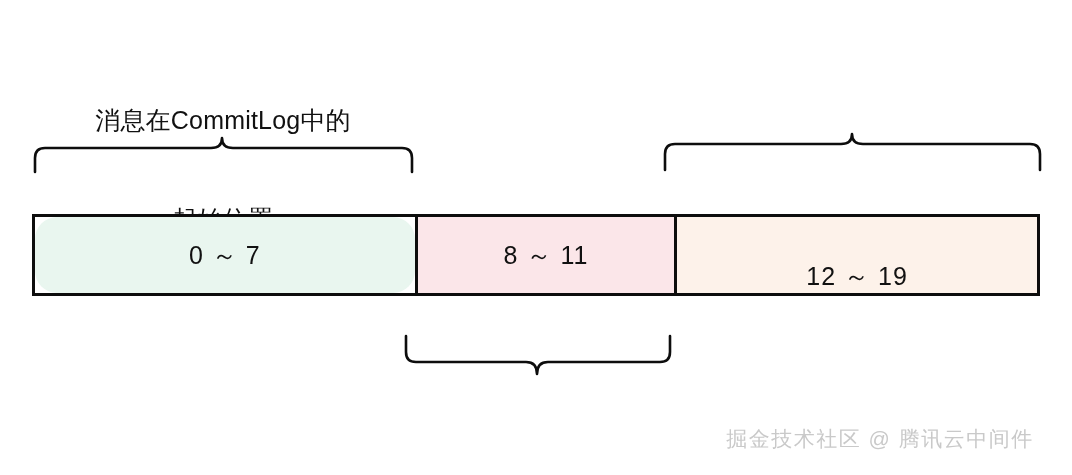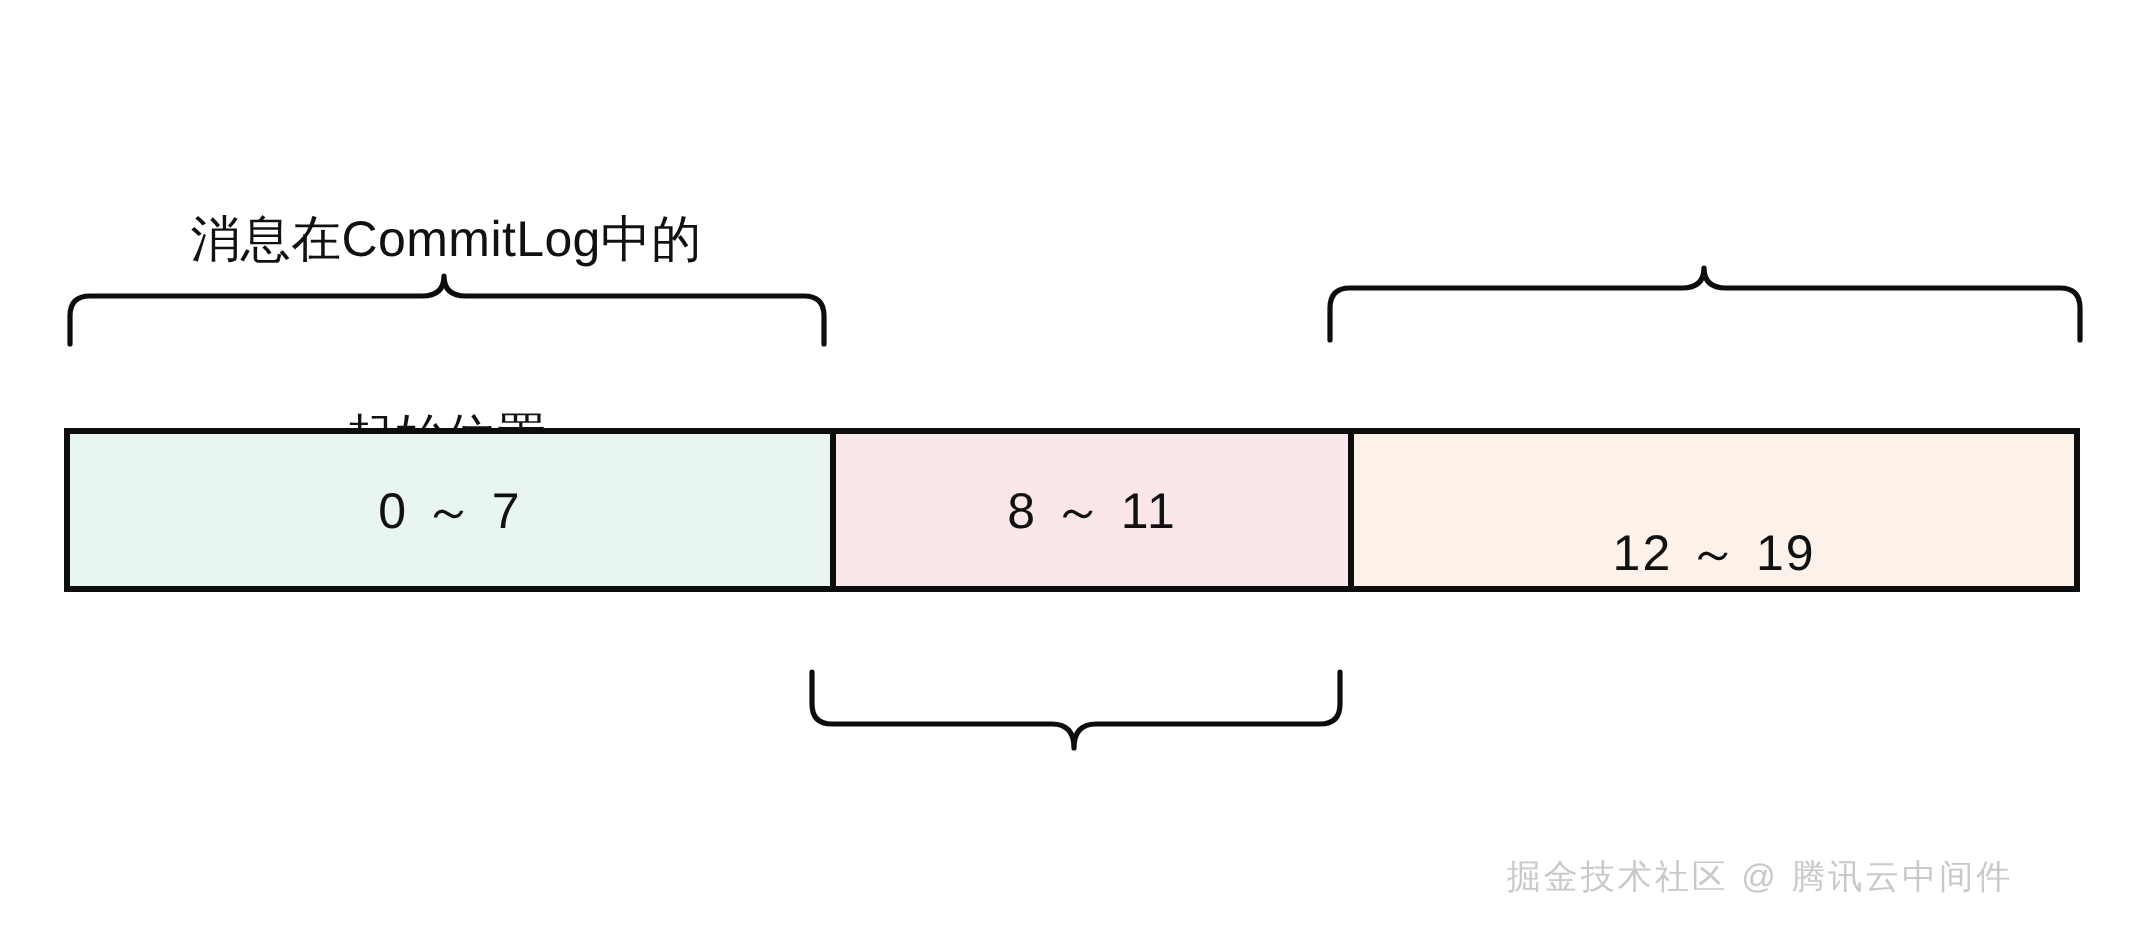--- a/index.html
+++ b/index.html
@@ -86,32 +86,32 @@
     font-size: 25px;
     letter-spacing: 1px;
     color: #111111;
     height: 100%;
   }
 
   .byte-cell + .byte-cell {
     border-left: 3px solid #0d0d0d;
   }
 
-  #cell-0 { width: 381px; background: #e9f6ef; }
+  #cell-0 { width: 381px; background: #e9f6ef; border-radius: 22px; }
   #cell-1 { width: 260px; background: #fbe6e9; }
   #cell-2 { width: 364px; background: #fdf2ea; align-items: flex-end; }
 
   
   #watermark {
     position: absolute;
     left: 700px;
     top: 425px;
     width: 360px;
     text-align: center;
-    font-size: 17px;
+    font-size: 21px;
     line-height: 28px;
     color: #c9c9c9;
     letter-spacing: 1.5px;
     white-space: pre;
   }
 </style>
 </head>
 <body>
 
 <div class="stage">

